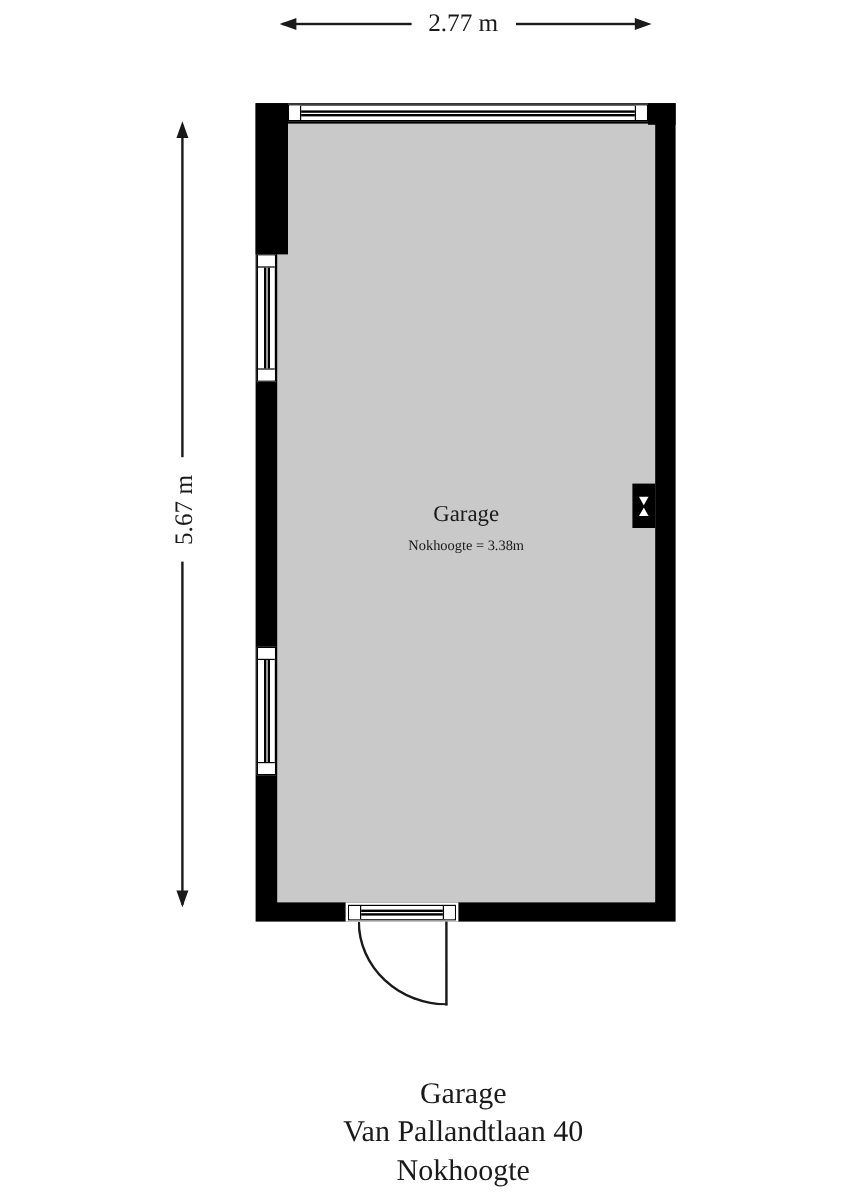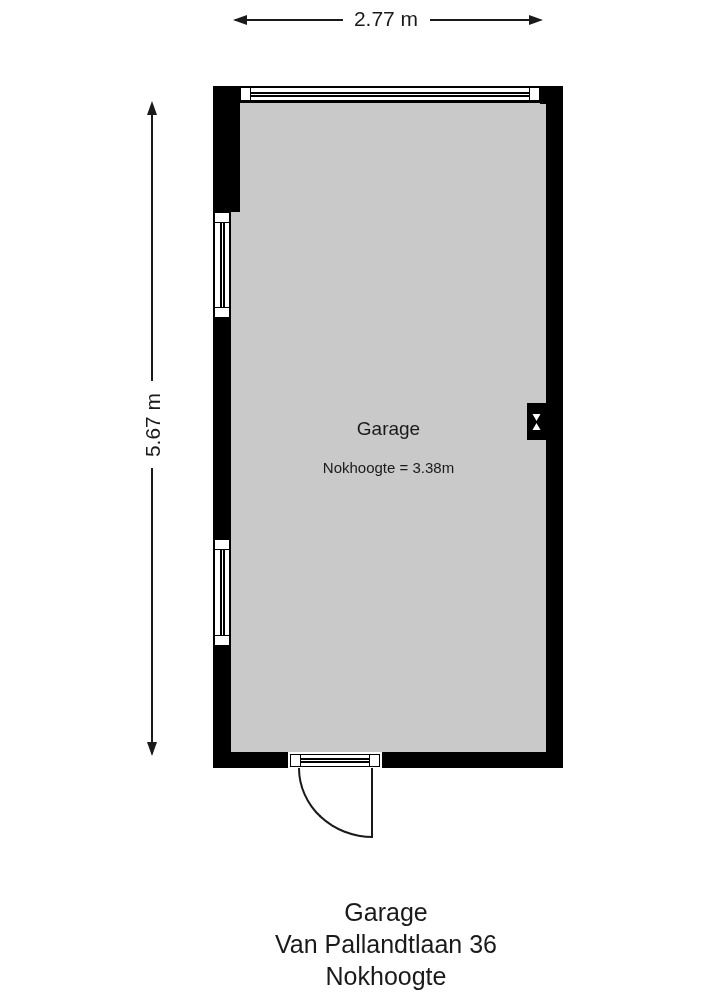--- a/index.html
+++ b/index.html
@@ -6,21 +6,21 @@
     --wall:#000000;
     --floor:#c9c9c9;
     --canvas:#ffffff;
     --line:#1a1a1a;
   }
   html,body{margin:0;padding:0;background:#fff;}
   .stage{
     position:relative;
     width:588px;height:1000px;
     background:var(--canvas);
-    font-family:Liberation Sans, sans-serif;
+    font-family:Liberation Serif, serif;
     color:var(--line);
     overflow:hidden;
   }
   .abs{position:absolute;box-sizing:border-box;}
 
   
   .dimline-h{height:2px;background:var(--line);}
   .dimline-v{width:2px;background:var(--line);}
   .arr{width:0;height:0;}
   .arr.left {border-top:5px solid transparent;border-bottom:5px solid transparent;border-right:14px solid var(--line);}
@@ -60,21 +60,21 @@
     border-bottom-left-radius:100% 100%;
   }
   .door-leaf{left:371px;top:768px;width:2px;height:70px;background:var(--line);}
 
   
   .vent{left:527px;top:403px;width:19px;height:37px;background:var(--wall);}
 
   
   .room-label{left:231px;top:417px;width:315px;text-align:center;}
   .room-name{font-size:19px;line-height:24px;}
-  .room-detail{font-size:15px;line-height:20px;margin-top:17px;}
+  .room-detail{font-size:12px;line-height:20px;margin-top:3px;}
 
   
   .caption{left:386px;top:896px;transform:translateX(-50%);
     text-align:center;font-size:25px;line-height:32px;white-space:nowrap;}
 </style>
 </head>
 <body>
 
 <div class="stage">
 
@@ -137,17 +137,17 @@
     <div class="abs door-leaf"></div>
 
     <div class="abs room-label">
       <div class="room-name">Garage</div>
       <div class="room-detail">Nokhoogte = 3.38m</div>
     </div>
   </div>
 
   <div class="abs caption">
     <div>Garage</div>
-    <div>Van Pallandtlaan 36</div>
+    <div>Van Pallandtlaan 40</div>
     <div>Nokhoogte</div>
   </div>
 
 </div>
 
 </body></html>

